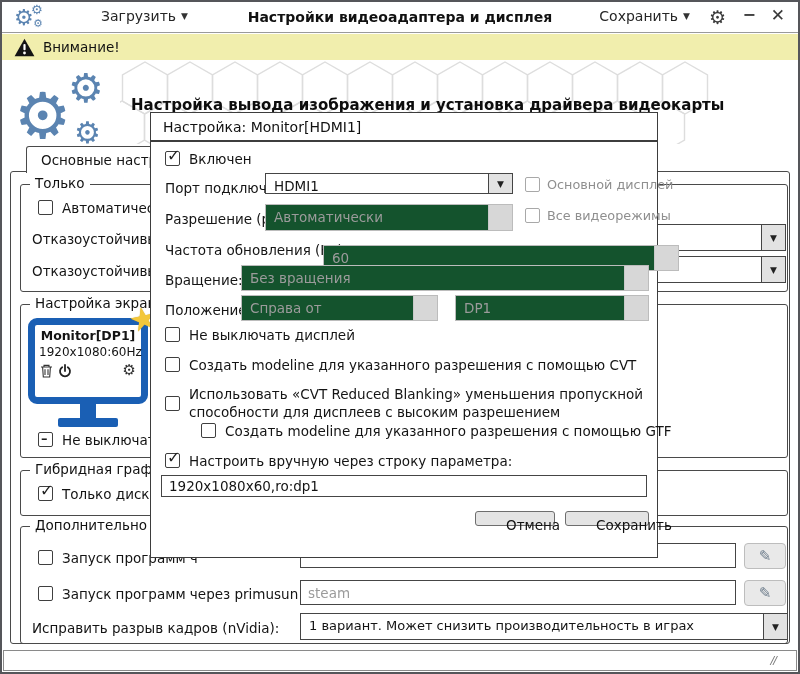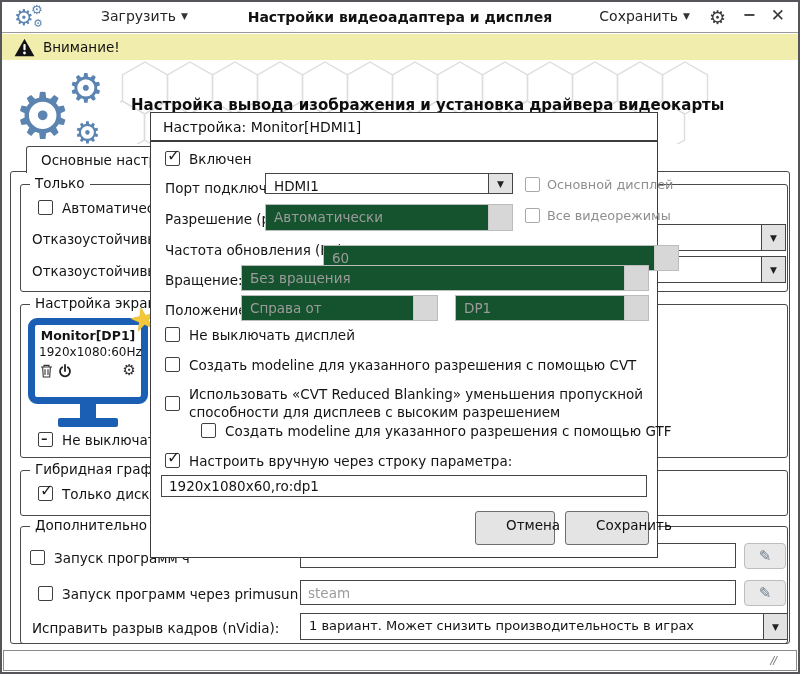--- a/index.html
+++ b/index.html
@@ -56,21 +56,21 @@
   .combo .dbtn { width:24px; flex:none; background:#e2e2e2; border-left:1.5px solid #454545; display:flex; align-items:center; justify-content:center; }
   .combo .dbtn span { font-size:9px; color:#222; }
   .combo.disabled { background:#14532d; border-color:#bcbcbc; }
   .combo.disabled .val { color:#9b9b9b; }
   .combo.disabled .dbtn { background:#d7d7d7; border-left-color:#c9c9c9; }
 
   .tinput { position:absolute; border:1.5px solid #454545; background:#fff; font-family:"DejaVu Sans",sans-serif; font-size:13.5px; padding:2px 7px; color:#141414; }
   .tinput::placeholder { color:#9b9b9b; }
   .editbtn { position:absolute; width:42px; height:26px; background:#e9e9e9; border:1.4px solid #bdbdbd; border-radius:4px; display:flex; align-items:center; justify-content:center; color:#72808f; font-size:15px; }
 
-  .pushbtn { position:absolute; height:34px; background:#e4e4e4; border:1.5px solid #6e6e6e; border-radius:3px; font-size:13.5px; text-align:center; padding-top:5px; color:#111;padding-left:30px; }
+  .pushbtn { position:absolute; height:15px; background:#e4e4e4; border:1.5px solid #6e6e6e; border-radius:3px; font-size:13.5px; text-align:center; padding-top:5px; color:#111;padding-left:30px; }
 
   
   .monitor { position:absolute; left:26px; top:316px; width:120px; z-index:2; }
   .mon-frame { border:7px solid #1a5fb4; border-radius:9px; background:#fff; height:86px; padding:3px 4px 0 4px; position:relative; }
   .mon-name { font-size:12.5px; font-weight:bold; text-align:center; white-space:nowrap; }
   .mon-mode { font-size:12px; text-align:center; margin-top:2px; white-space:nowrap; }
   .mon-icons { display:flex; align-items:center; gap:5px; margin-top:4px; padding:0 1px; }
   .mon-icons .spacer { flex:1; }
   .mon-gear { font-size:15px; color:#2e2e2e; line-height:1; }
   .mon-neck { width:16px; height:14px; background:#1a5fb4; margin:0 auto; }
@@ -222,21 +222,21 @@
   <div class="cbrow" style="left:36px; top:484px;">
     <span class="cb">
         <span class="mark">✓</span>
       </span>
     <span>Только дискретно</span>
   </div>
 
   <div class="group" style="left:18px; top:524px; width:768px; height:118px;">
     <span class="legend">Дополнительно</span>
   </div>
-  <div class="cbrow" style="left:28px; top:548px;">
+  <div class="cbrow" style="left:36px; top:548px;">
     <span class="cb"></span>
     <span>Запуск программ ч</span>
   </div>
   <input class="tinput" style="left: 298px; top: 541px; width: 436px; height: 25px;">
   <div class="editbtn" style="left:742px; top:541px;">
       <span>✎</span>
     </div>
 
   <div class="cbrow" style="left:36px; top:584px;">
     <span class="cb"></span>

